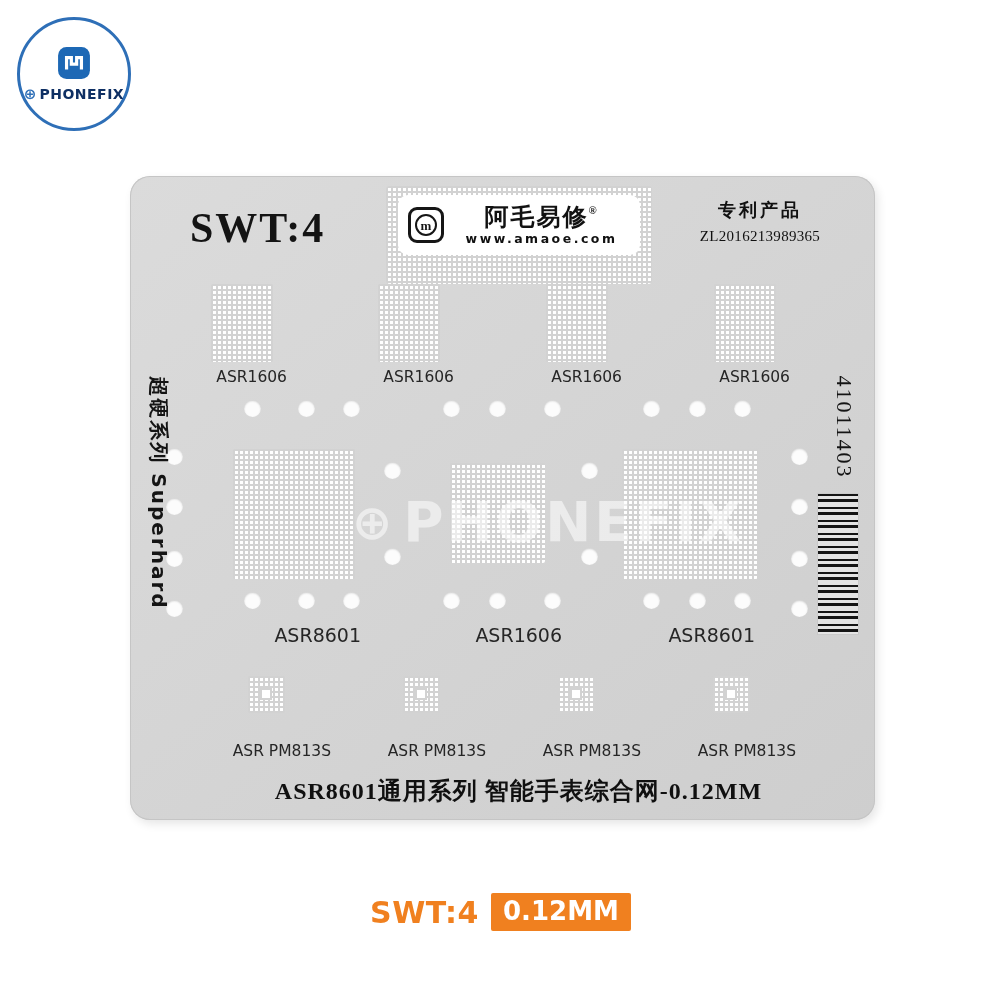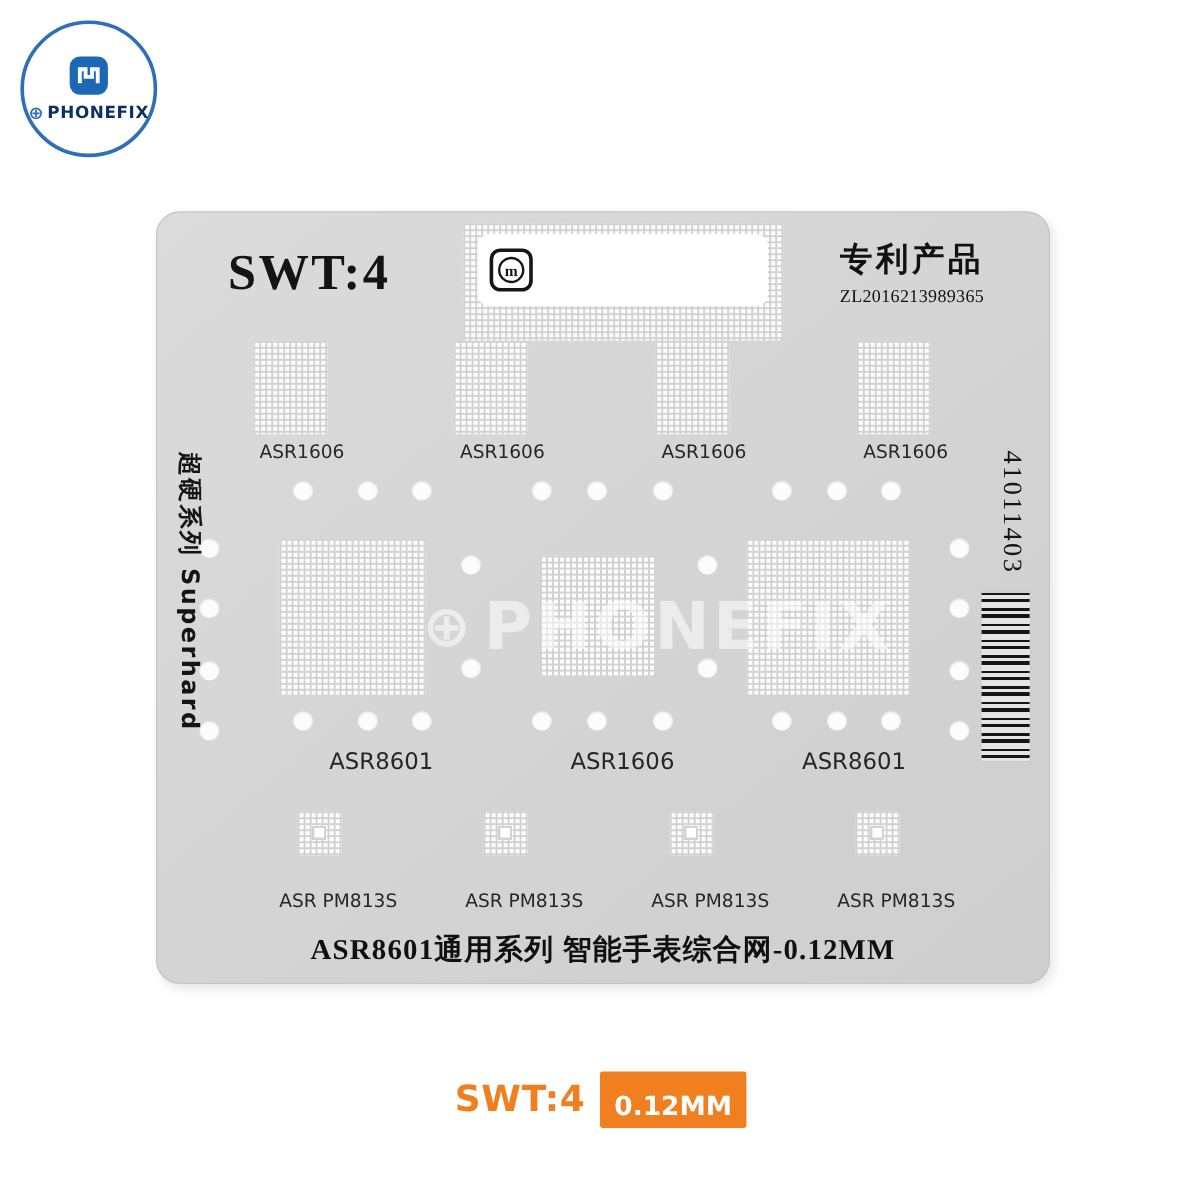--- a/index.html
+++ b/index.html
@@ -61,37 +61,37 @@
   }
   .amaoe-reg{font-size:11px;vertical-align:top;font-weight:bold;}
   .amaoe-url{font-size:12.5px;font-weight:bold;color:#111;letter-spacing:2.5px;margin-top:1px;}
   .amaoe-slogan{
     position:absolute;left:0;top:74px;width:100%;text-align:center;
     font-size:13.5px;color:#0d0d0d;letter-spacing:1px;font-weight:bold;
   }
   
   .patent{position:absolute;left:545px;top:22px;width:170px;text-align:center;}
   .patent-label{
-    font-family:"Liberation Serif",serif;font-weight:bold;font-size:27px;color:#111;letter-spacing:3px;
+    font-family:"Liberation Serif",serif;font-weight:bold;font-size:18px;color:#111;letter-spacing:3px;
   }
   .patent-number{
     font-family:"Liberation Serif",serif;font-size:15px;color:#111;margin-top:6px;letter-spacing:.3px;
   }
   
   .chip-label{position:absolute;text-align:right;color:#262626;}
   .lbl-s{font-size:15.5px;width:90px;}
   .lbl-m{font-size:19px;width:130px;}
   
   .hole{
     position:absolute;width:17px;height:17px;border-radius:50%;background:#fcfcfc;
     box-shadow:inset 0 1px 2px rgba(0,0,0,.18);
   }
   
   .plate-bottom-line{
-    position:absolute;left:0;top:599px;width:100%;text-align:center;
+    position:absolute;left:16px;top:599px;width:100%;text-align:center;
     font-family:"Liberation Serif",serif;font-weight:bold;font-size:24px;color:#101010;letter-spacing:1px;
   }
   
   .side-label{
     position:absolute;left:-102px;top:303px;width:260px;height:28px;text-align:center;
     transform:rotate(90deg);font-weight:bold;font-size:20px;color:#141414;letter-spacing:2px;
   }
   .serial{
     position:absolute;left:655px;top:239px;width:120px;height:24px;text-align:center;
     transform:rotate(90deg);font-family:"Liberation Serif",serif;font-size:22px;color:#141414;letter-spacing:2px;
@@ -108,21 +108,21 @@
     pointer-events:none;
   }
   .watermark-prefix{font-size:48px;}
   
   .footer{
     position:absolute;left:0;top:893px;width:100%;display:flex;justify-content:center;
     align-items:center;gap:12px;
   }
   .footer-model{color:#f0801f;font-weight:bold;font-size:30px;letter-spacing:.5px;}
   .footer-badge{
-    background:#f0801f;color:#fff;font-weight:bold;font-size:22px;padding:17px 12px 5px;border-radius:2px;
+    background:#f0801f;color:#fff;font-weight:bold;font-size:26px;padding:3px 12px 5px;border-radius:2px;
   }
 </style>
 </head>
 <body>
 
 <div class="brand-circle">
   <svg class="brand-icon" viewBox="0 0 32 32">
     <rect x="1" y="1" width="30" height="30" rx="8" fill="#1d68b5"></rect>
     <path d="M9 22 V11 h4.5 v6 h5 v-6 h4.5 v11" stroke="#ffffff" stroke-width="3" fill="none"></path>
   </svg>
@@ -133,20 +133,24 @@
 </div>
 
 <div class="plate">
 
   <div class="plate-title">SWT:4</div>
 
   <div class="bga logo-zone">
     <div class="amaoe-box">
       <span class="amaoe-icon">
         <span class="amaoe-icon-inner">m</span>
+      </span>
+      <span class="amaoe-texts">
+        <span class="amaoe-name"><span>阿毛易修</span><sup class="amaoe-reg">®</sup></span>
+        <span class="amaoe-url">www.amaoe.com</span>
       </span>
     </div>
   </div>
 
   <div class="patent">
     <div class="patent-label">专利产品</div>
     <div class="patent-number">ZL2016213989365</div>
   </div>
 
   <div class="bga" style="left:81px;top:108px;width:62px;height:78px;"></div>

